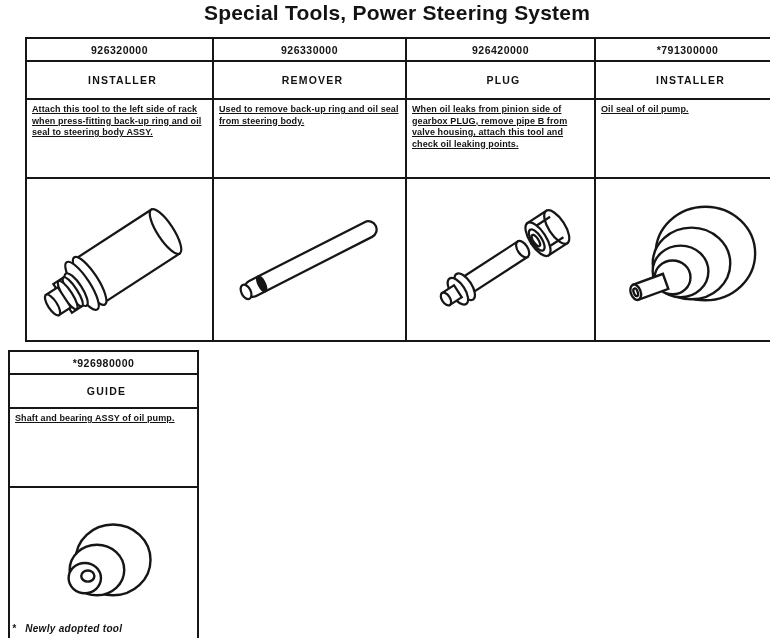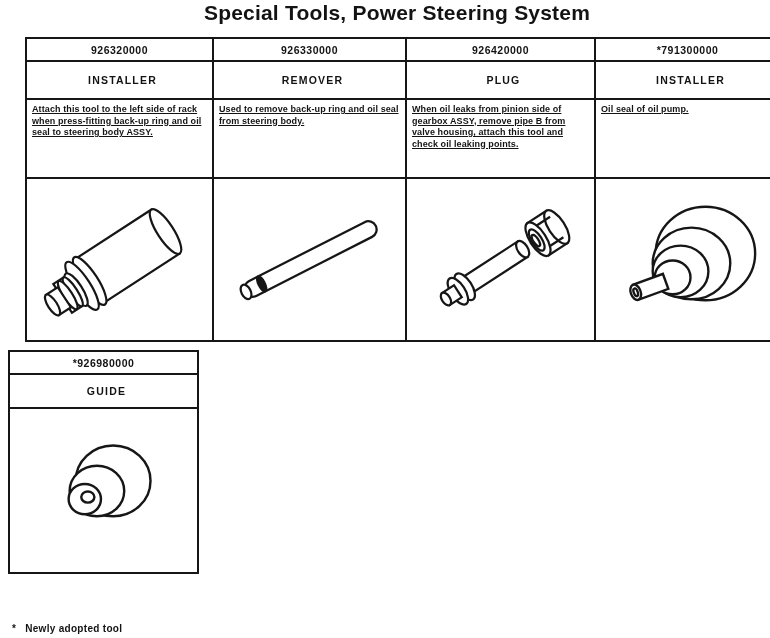--- a/index.html
+++ b/index.html
@@ -30,21 +30,21 @@
   tr.r-desc td {
     height:73px; vertical-align:top; padding:4px 5px 0 5px;
     font-size:9px; font-weight:bold; line-height:11.5px; letter-spacing:0.1px;text-decoration:underline;
   }
   tr.r-img td { height:161px; vertical-align:middle; }
   #tools-table-second tr.r-img td { height:163px; }
   svg.tool { display:block; width:100%; height:100%; }
   svg.tool * { vector-effect:none; }
   .footnote {
     position:absolute; left:12px; top:623px;
-    font-size:10px; font-weight:bold; letter-spacing:0.3px;
+    font-size:10px; font-weight:bold; letter-spacing:0.3px;font-style:italic;
   }
   .footnote .mark { display:inline-block; margin-right:9px; }
 </style>
 </head>
 <body>
 
 <div class="title">Special Tools, Power Steering System</div>
 
 <table id="tools-table-main">
   <colgroup>
@@ -62,21 +62,21 @@
   </tr>
   <tr class="r-name">
     <td>INSTALLER</td>
     <td>REMOVER</td>
     <td>PLUG</td>
     <td>INSTALLER</td>
   </tr>
   <tr class="r-desc">
     <td>Attach this tool to the left side of rack when press-fitting back-up ring and oil seal to steering body ASSY.</td>
     <td>Used to remove back-up ring and oil seal from steering body.</td>
-    <td>When oil leaks from pinion side of gearbox ASSY, remove pipe B from valve housing, attach this tool and check oil leaking points.</td>
+    <td>When oil leaks from pinion side of gearbox PLUG, remove pipe B from valve housing, attach this tool and check oil leaking points.</td>
     <td>Oil seal of oil pump.</td>
   </tr>
   <tr class="r-img">
     <td>
 
       <svg class="tool" viewBox="0 0 184 156" fill="#fff" stroke="#161616" stroke-width="2.2">
         <g transform="rotate(-33 95 78)">
           <rect x="56" y="52" width="90" height="52"></rect>
           <ellipse cx="146" cy="78" rx="8" ry="26"></ellipse>
           <ellipse cx="56" cy="78" rx="8" ry="28"></ellipse>
@@ -142,20 +142,23 @@
   <colgroup>
       <col style="width:189px">
     </colgroup>
   <tbody>
       <tr class="r-num">
     <td>*926980000</td>
   </tr>
   <tr class="r-name">
     <td>GUIDE</td>
   </tr>
+  <tr class="r-desc">
+    <td>Shaft and bearing ASSY of oil pump.</td>
+  </tr>
   <tr class="r-img">
     <td>
 
       <svg class="tool" viewBox="0 0 185 159" fill="#fff" stroke="#161616" stroke-width="2.4">
         <ellipse cx="102" cy="70" rx="37" ry="35"></ellipse>
         <ellipse cx="86" cy="80" rx="27" ry="25"></ellipse>
         <ellipse cx="74" cy="88" rx="16" ry="15"></ellipse>
         <ellipse cx="77" cy="86" rx="6.5" ry="5.5"></ellipse>
       </svg>
     </td>

